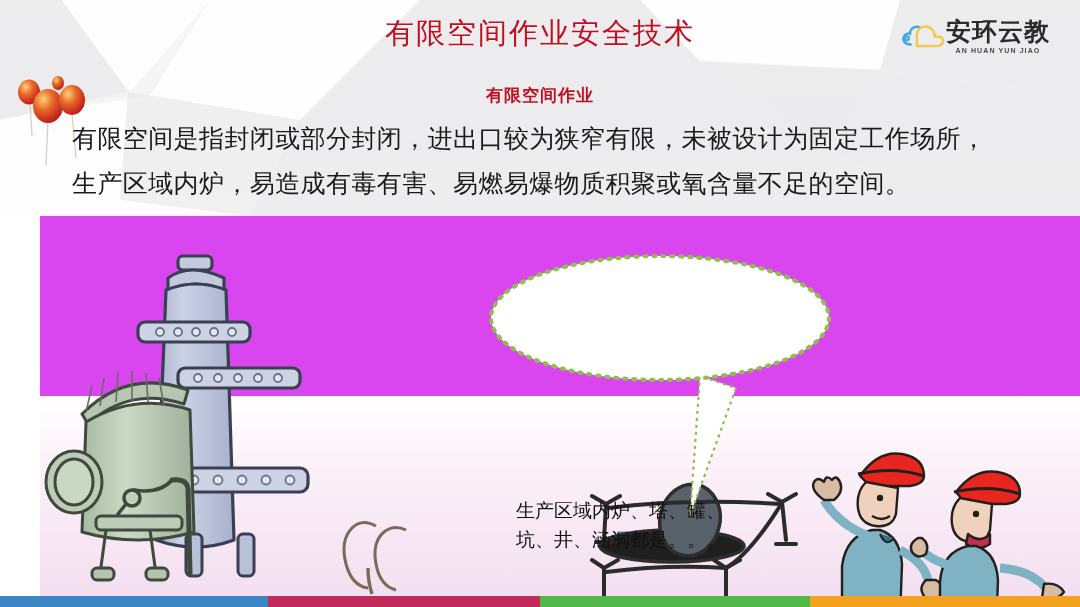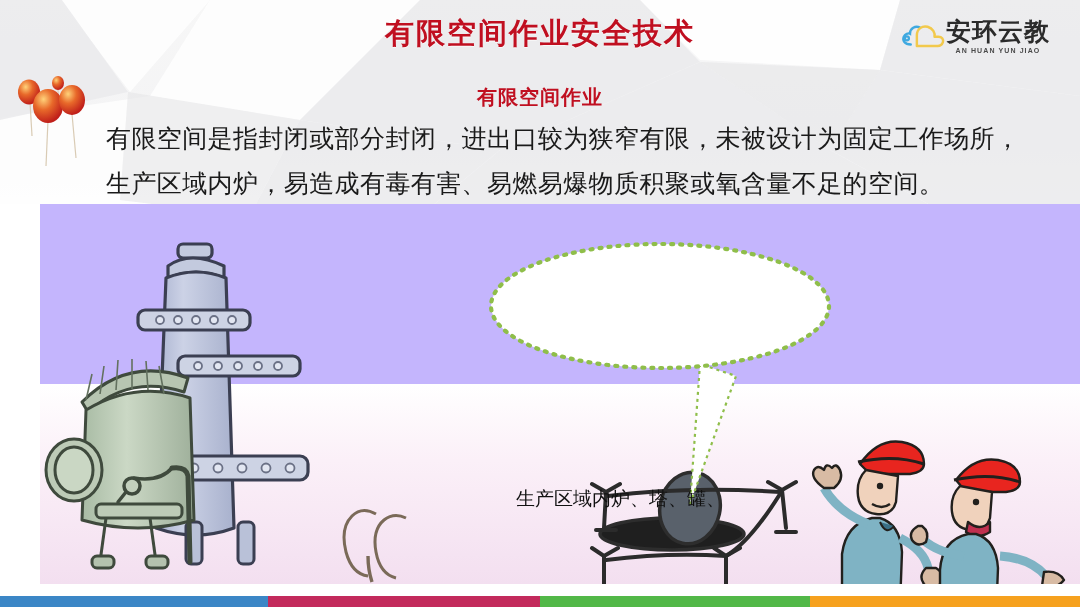--- a/index.html
+++ b/index.html
@@ -17,53 +17,53 @@
     position:absolute; left:0; top:0; width:1080px; height:216px;
     background:linear-gradient(180deg,#f7f7f7 0%,#f4f4f5 55%,#fafafa 100%);
     overflow:hidden;
   }
   #header-bg svg { position:absolute; left:0; top:0; }
 
   
   #title {
     position:absolute; left:0; top:14px; width:1080px;
     text-align:center;
-    font-size:29px; font-weight:bold; letter-spacing:2px;
+    font-size:29px; font-weight:normal; letter-spacing:2px;
     color:#c00f20;
     text-shadow:0 1px 0 rgba(255,255,255,.65);
   }
 
   
   #logo {
     position:absolute; right:30px; top:18px;
     display:flex; align-items:center; gap:0;
   }
   #logo-mark { width:46px; height:36px; flex:none; }
   #logo-textwrap { display:flex; flex-direction:column; align-items:flex-start; line-height:1; }
   #logo-cn { font-size:25px; font-weight:bold; color:#2b2b2b; letter-spacing:1px; }
   #logo-en { font-size:7px; font-weight:bold; color:#4a4a4a; letter-spacing:1.1px; margin-top:3px; align-self:center; }
 
   
   #balloons { position:absolute; left:2px; top:74px; width:96px; height:120px; }
 
   
   #subtitle {
     position:absolute; left:0; top:84px; width:1080px; text-align:center;
-    font-size:20px; font-weight:bold; color:#c00f20; letter-spacing:1px;
+    font-size:17px; font-weight:bold; color:#c00f20; letter-spacing:1px;
   }
   #body-text {
     position:absolute; left:72px; top:116px; width:952px;
     font-size:25px; color:#1a1a1a; line-height:45px; letter-spacing:.4px;
   }
-  #body-text p { white-space:nowrap;margin-left:34px; }
+  #body-text p { white-space:nowrap; }
 
   
   #illustration {
-    position:absolute; left:0; top:204px; width:1080px; height:380px;
-    overflow:hidden; background:#c4b5fd;
+    position:absolute; left:0; top:216px; width:1080px; height:380px;
+    overflow:hidden; background:#d946ef;
   }
   #illustration svg { display:block; }
 
   
   #bubble-text {
     position:absolute; left:516px; top:280px; width:290px;
     font-size:19px; line-height:29px; color:#111; letter-spacing:0px;
     text-align:left; pointer-events:none;
   }
 
@@ -292,20 +292,21 @@
       </g>
 
       <g>
         <path d="M700 160 L690 300 L736 172 Z" fill="#ffffff" stroke="#8fbe4a" stroke-width="2.2" stroke-dasharray="3 4"></path>
         <ellipse cx="660" cy="102" rx="169" ry="62" fill="#ffffff" stroke="#8fbe4a" stroke-width="4.2" stroke-dasharray="2 7" stroke-linecap="round"></ellipse>
       </g>
     </svg>
 
     <div id="bubble-text">
       <div>生产区域内炉、塔、罐、</div>
+      <div>坑、井、涵洞都是。。。</div>
     </div>
   </div>
 
   <div id="colorbar">
     <div style="background: rgb(59, 134, 198); width: 268px;"></div>
     <div style="background: rgb(195, 42, 92); width: 272px;"></div>
     <div style="background: rgb(82, 184, 72); width: 270px;"></div>
     <div style="background: rgb(246, 161, 30); width: 270px;"></div>
   </div>
 

